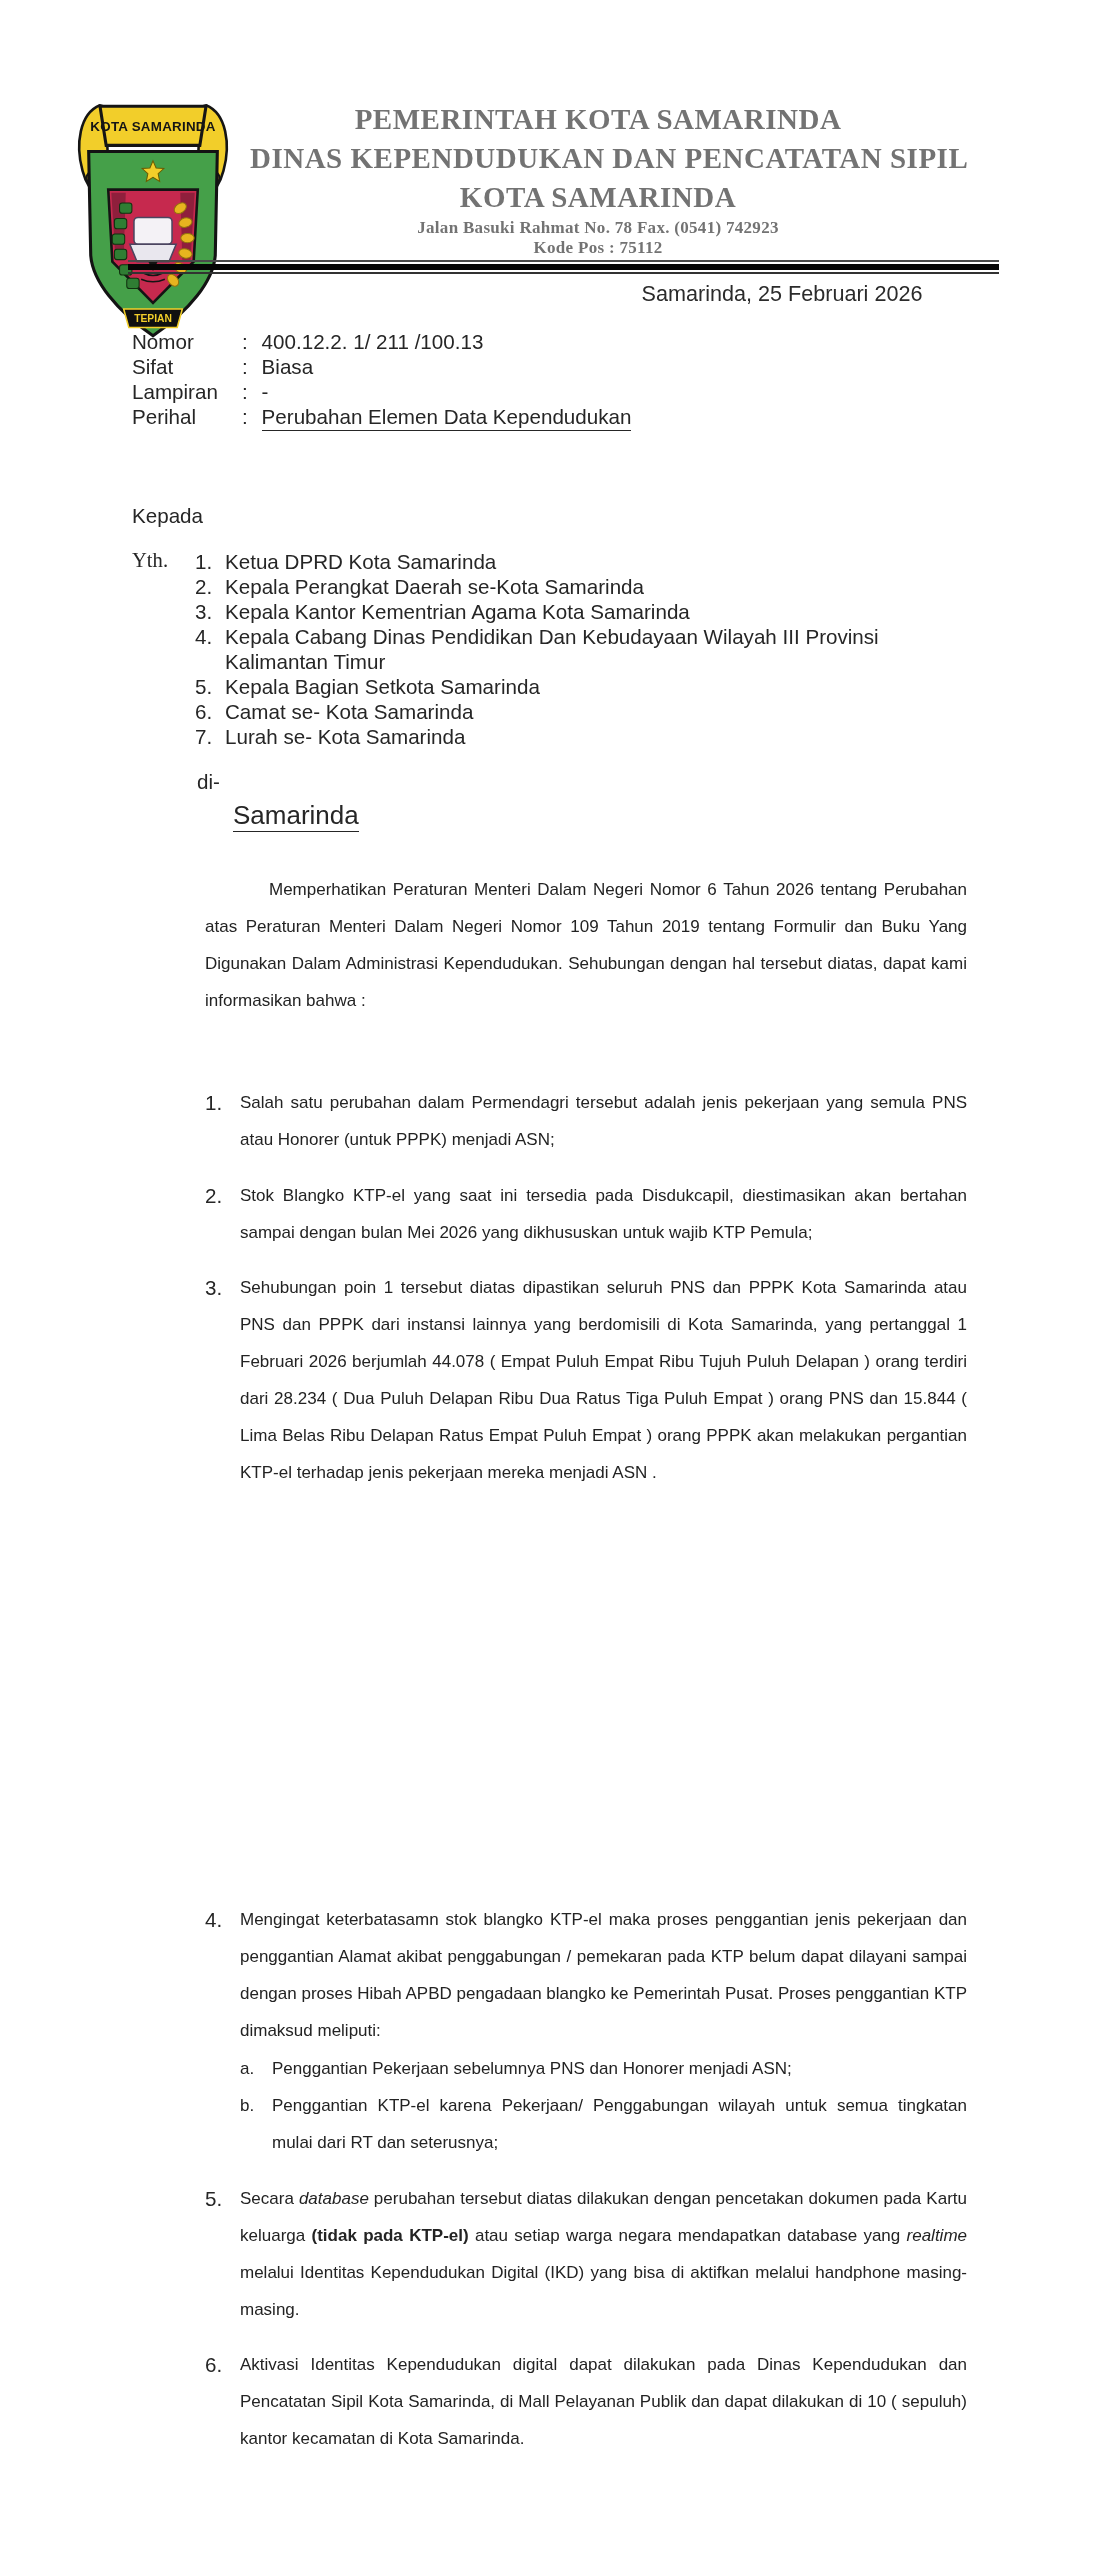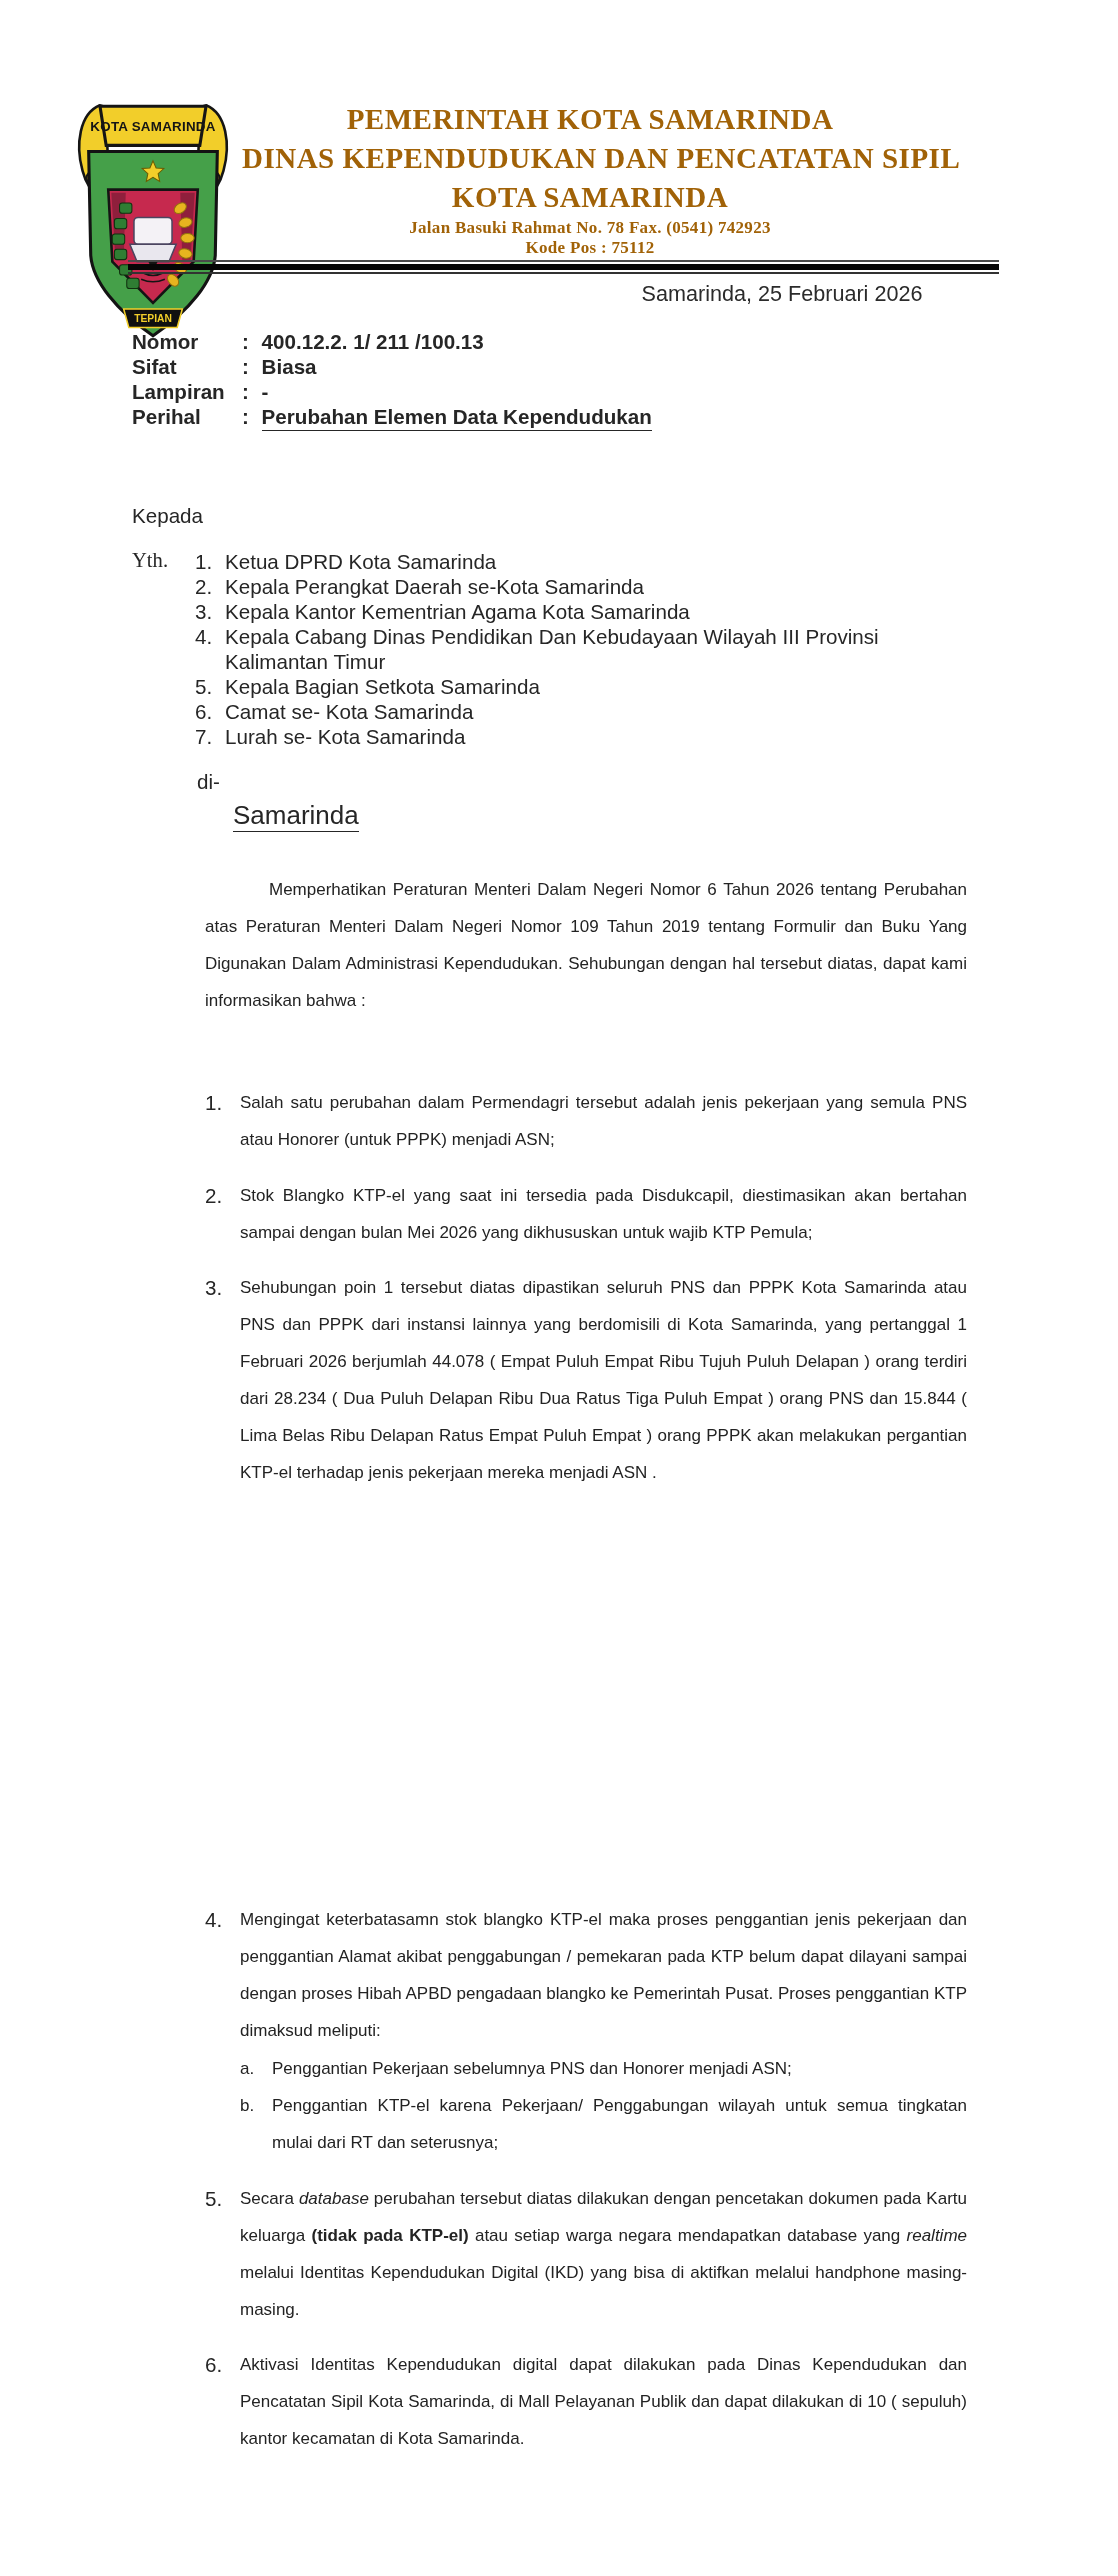--- a/index.html
+++ b/index.html
@@ -2,34 +2,34 @@
 <html style="font-size:8.2px"><head>
 <meta charset="utf-8">
 <style>
   html,body{margin:0;padding:0;background:#e8e8e8;}
   .sheet{
     position:relative;width:1118px;height:3435px;background:#ffffff;
     font-family:"Liberation Sans",sans-serif;color:#262626;overflow:hidden;
   }
   .abs{position:absolute;}
   
-  .head-line{left:242px;width:696px;text-align:center;
-    font-family:"Liberation Serif",serif;font-weight:700;color:#a16207;}
+  .head-line{left:250px;width:696px;text-align:center;
+    font-family:"Liberation Serif",serif;font-weight:700;color:#737373;}
   .head-big{font-size:29px;letter-spacing:0.5px;white-space:nowrap;}
   .head-small{font-size:17px;font-weight:700;letter-spacing:0.3px;}
   .rule{left:128px;width:871px;}
   .rule .r1{height:2.1px;background:#4a4a4a;}
   .rule .r2{height:1.5px;}
   .rule .r3{height:6.2px;background:#060606;}
   .rule .r4{height:2.1px;}
   .rule .r5{height:2.1px;background:#323232;}
   
   .dateline{left:567px;top:281px;width:430px;text-align:center;font-size:21.6px;color:#2b2b2b;}
   .meta{left:132px;top:329px;font-size:20.6px;}
-  .meta-row{display:flex;line-height:25px;font-weight:bold;}
+  .meta-row{display:flex;line-height:25px;}
   .meta-label{width:110px;}
   .meta-colon{width:19.6px;}
   .meta-value{white-space:nowrap;}
   .u{border-bottom:1.5px solid #262626;padding-bottom:1px;}
   
   .kepada{left:132px;top:504px;font-size:20.6px;}
   .yth{left:132px;top:549px;font-size:20.6px;font-family:Liberation Serif, serif;}
   .rcpt{left:195px;top:549px;width:752px;font-size:20.6px;}
   .rcpt-item{display:flex;line-height:25px;}
   .rcpt-num{width:30px;flex:none;}

